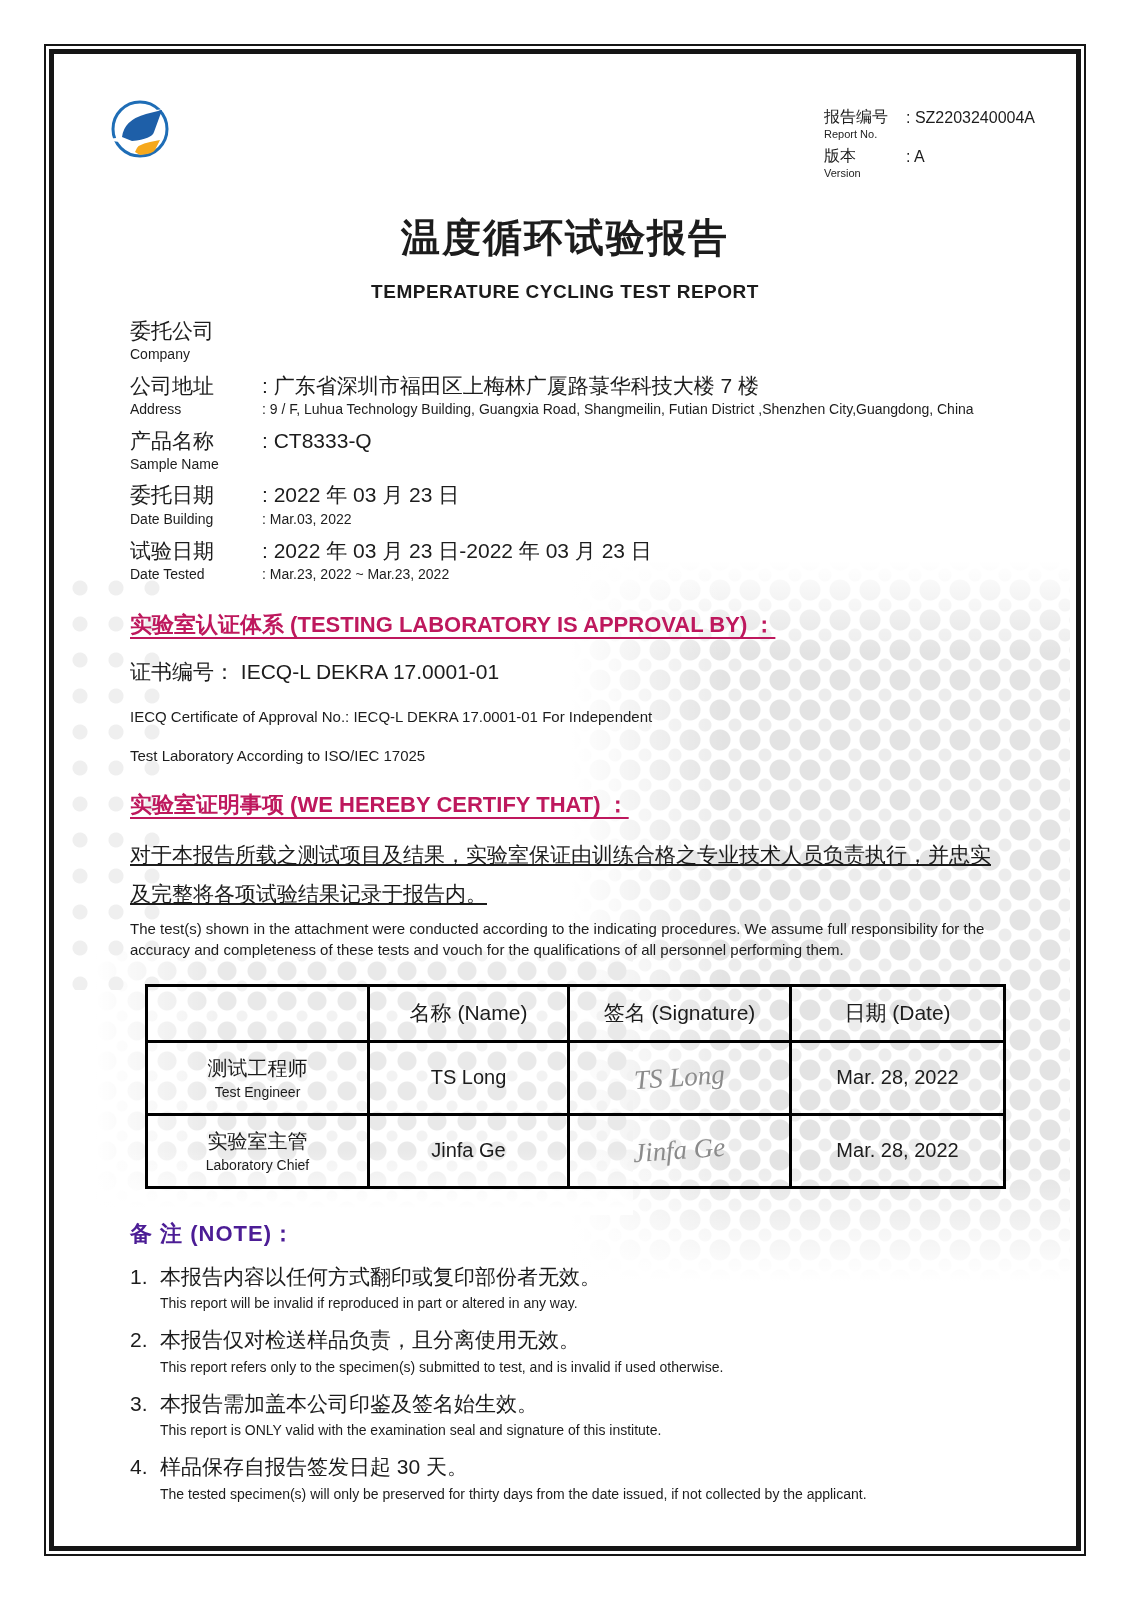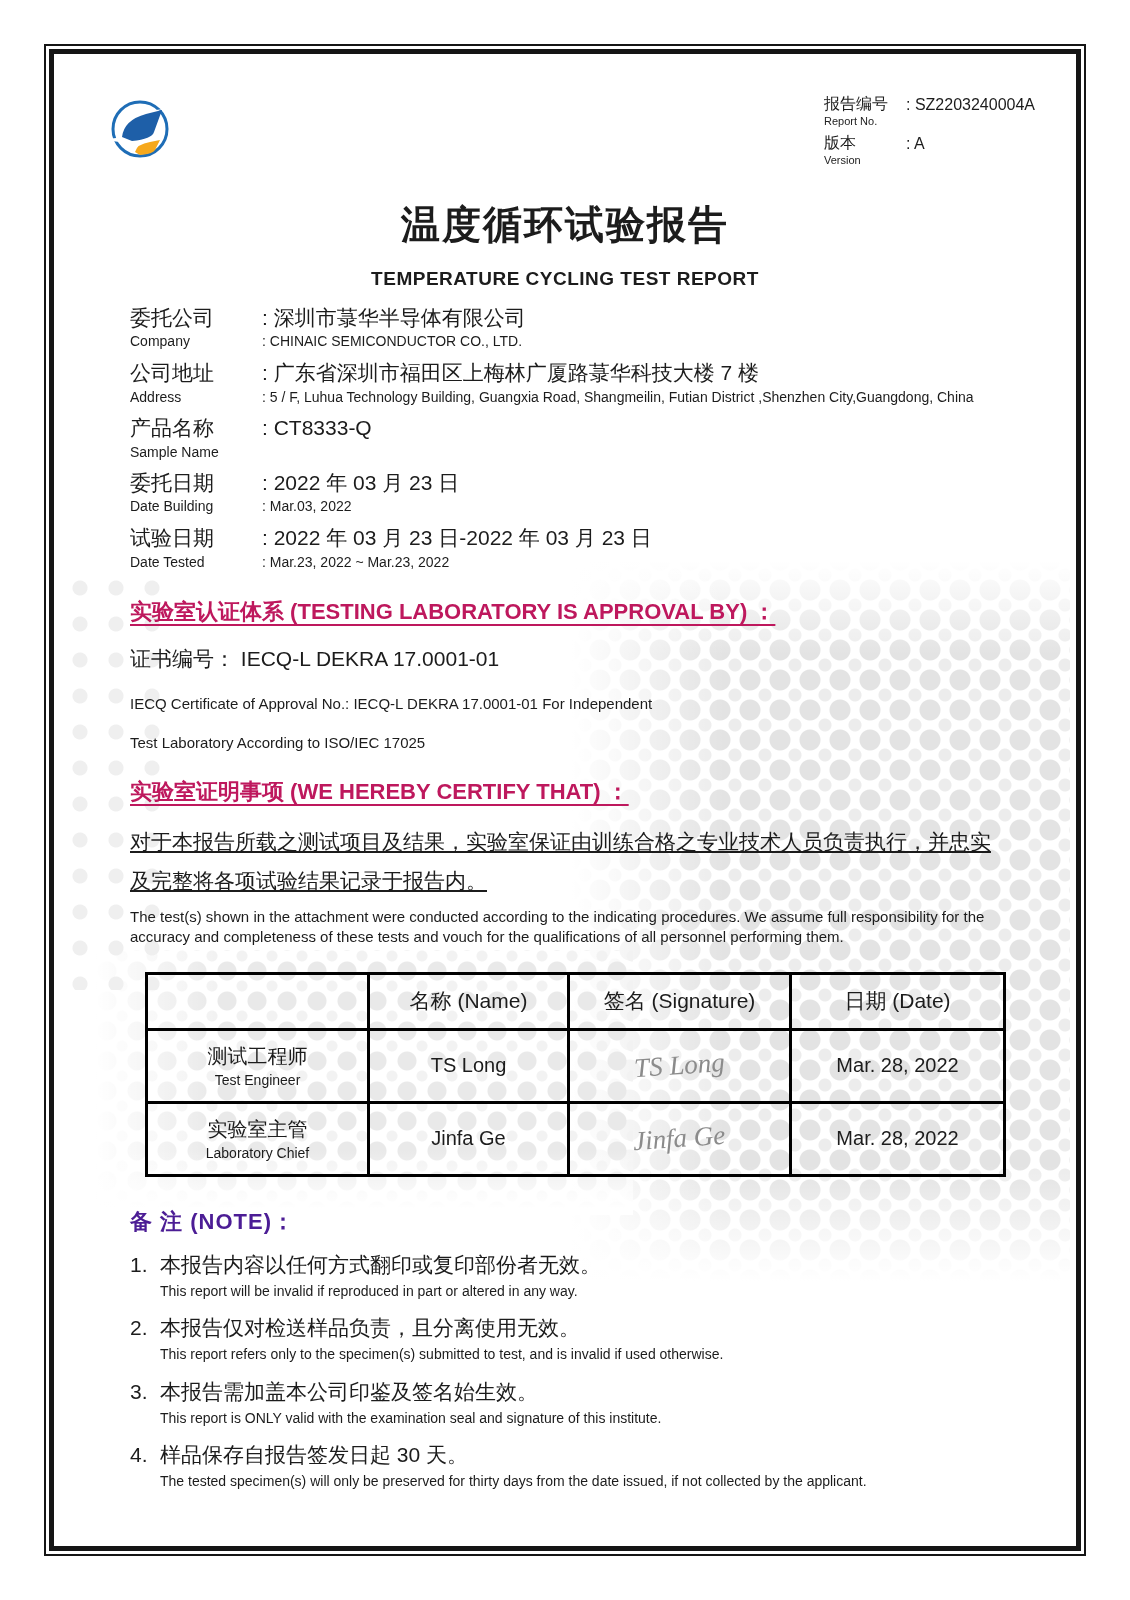--- a/index.html
+++ b/index.html
@@ -47,21 +47,21 @@
   .frame-inner { position:absolute; top:3px; left:3px; right:3px; bottom:3px; border:5px solid #151515; }
 
   
   .content { position:absolute; top:60px; left:60px; right:60px; bottom:60px; z-index:2; }
 
   
   .header { display:flex; justify-content:space-between; align-items:flex-start; margin:32px 18px 0 42px; }
   .logo { display:flex; align-items:center; gap:10px; }
   .logo-text .logo-cn { color:#1e6db6; font-size:35px; font-weight:bold; letter-spacing:6px; line-height:1.05; }
   .logo-text .logo-en { color:#1e6db6; font-size:13.5px; font-weight:bold; letter-spacing:0.5px; margin-top:3px; }
-  .report-meta { width:228px; margin-top:2px; }
+  .report-meta { width:228px; margin-top:15px; }
   .meta-row { display:flex; margin-bottom:6px; }
   .meta-labels { width:82px; }
   .meta-cn { font-size:16px; }
   .meta-en { font-size:11px; color:#222; }
   .meta-val { font-size:16px; padding-top:2px; white-space:nowrap; }
 
   
   .title-block { text-align:center; margin-top:26px; }
   .title-cn { font-size:39px; font-weight:bold; letter-spacing:2px; }
   .title-en { font-size:19px; font-weight:bold; margin-top:16px; letter-spacing:0.5px; }
@@ -160,34 +160,30 @@
     <div class="title-en">TEMPERATURE CYCLING TEST REPORT</div>
   </div>
 
   <div class="info">
 
     <div class="info-row">
       <div class="info-labels">
         <div class="lbl-cn">委托公司</div>
         <div class="lbl-en">Company</div>
       </div>
-      <div class="info-vals">
-        <div class="val-cn">: 深圳市菉华半导体有限公司</div>
-        <div class="val-en">:  CHINAIC SEMICONDUCTOR CO., LTD.</div>
-      </div>
     </div>
 
     <div class="info-row">
       <div class="info-labels">
         <div class="lbl-cn">公司地址</div>
         <div class="lbl-en">Address</div>
       </div>
       <div class="info-vals">
         <div class="val-cn">: 广东省深圳市福田区上梅林广厦路菉华科技大楼 7 楼</div>
-        <div class="val-en">:  5 / F, Luhua Technology Building, Guangxia Road, Shangmeilin, Futian District ,Shenzhen City,Guangdong, China</div>
+        <div class="val-en">:  9 / F, Luhua Technology Building, Guangxia Road, Shangmeilin, Futian District ,Shenzhen City,Guangdong, China</div>
       </div>
     </div>
 
     <div class="info-row">
       <div class="info-labels">
         <div class="lbl-cn">产品名称</div>
         <div class="lbl-en">Sample Name</div>
       </div>
       <div class="info-vals">
         <div class="val-cn">: CT8333-Q</div>

